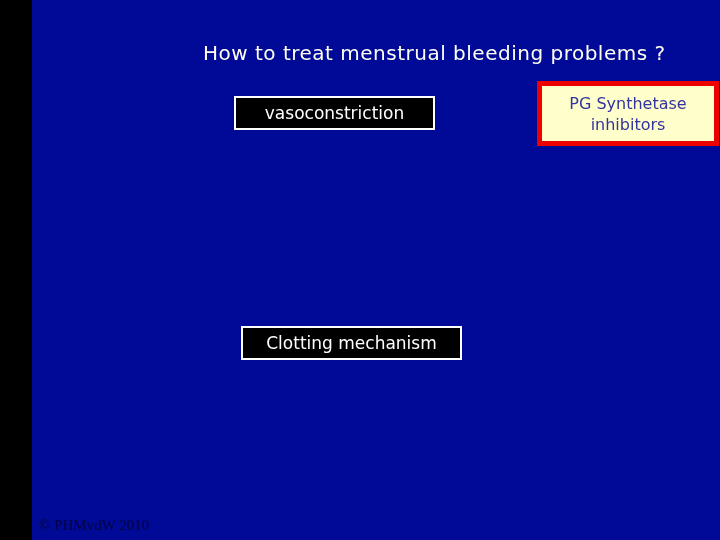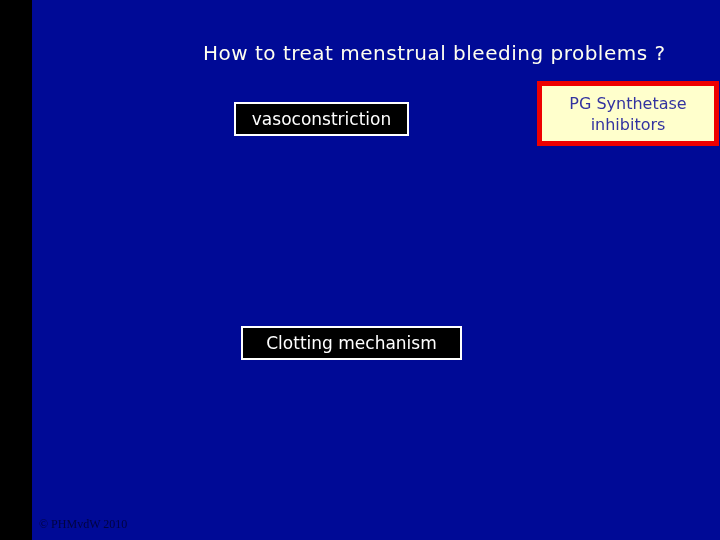--- a/index.html
+++ b/index.html
@@ -39,31 +39,31 @@
     background: var(--black-box-bg, #000000);
     border: 2px solid var(--black-box-border, #FFFFFF);
     color: var(--black-box-text, #FFFFFF);
     font-size: 17px;
   }
   .box.cream {
     background: var(--cream-box-bg, #FFFFCC);
     border: 5px solid var(--cream-box-border, #EE0000);
     color: var(--cream-box-text, #3333A0);
   }
-  .box-vasoconstriction { left: 202px; top: 102px; width: 175px; height: 34px; }
+  .box-vasoconstriction { left: 202px; top: 96px; width: 201px; height: 34px; }
   .box-pg               { left: 505px; top: 81px;  width: 182px; height: 65px; font-size: 16px; line-height: 21px; }
   .box-pg .box-label    { max-width: 150px; }
   .box-clotting         { left: 209px; top: 326px; width: 221px; height: 34px; }
   .box-anti             { left: 458px; top: 321px; width: 229px; height: 46px; font-size: 17px; }
   .footer {
     position: absolute;
     left: 7px;
     top: 517px;
     font-family: "Liberation Serif", serif;
-    font-size: 12px;
+    font-size: 15px;
     color: var(--footer-text, #000440);
   }
 </style>
 </head>
 <body>
 
 <div class="slide">
 
   <h1 class="title">How to treat menstrual bleeding problems ?</h1>
 

